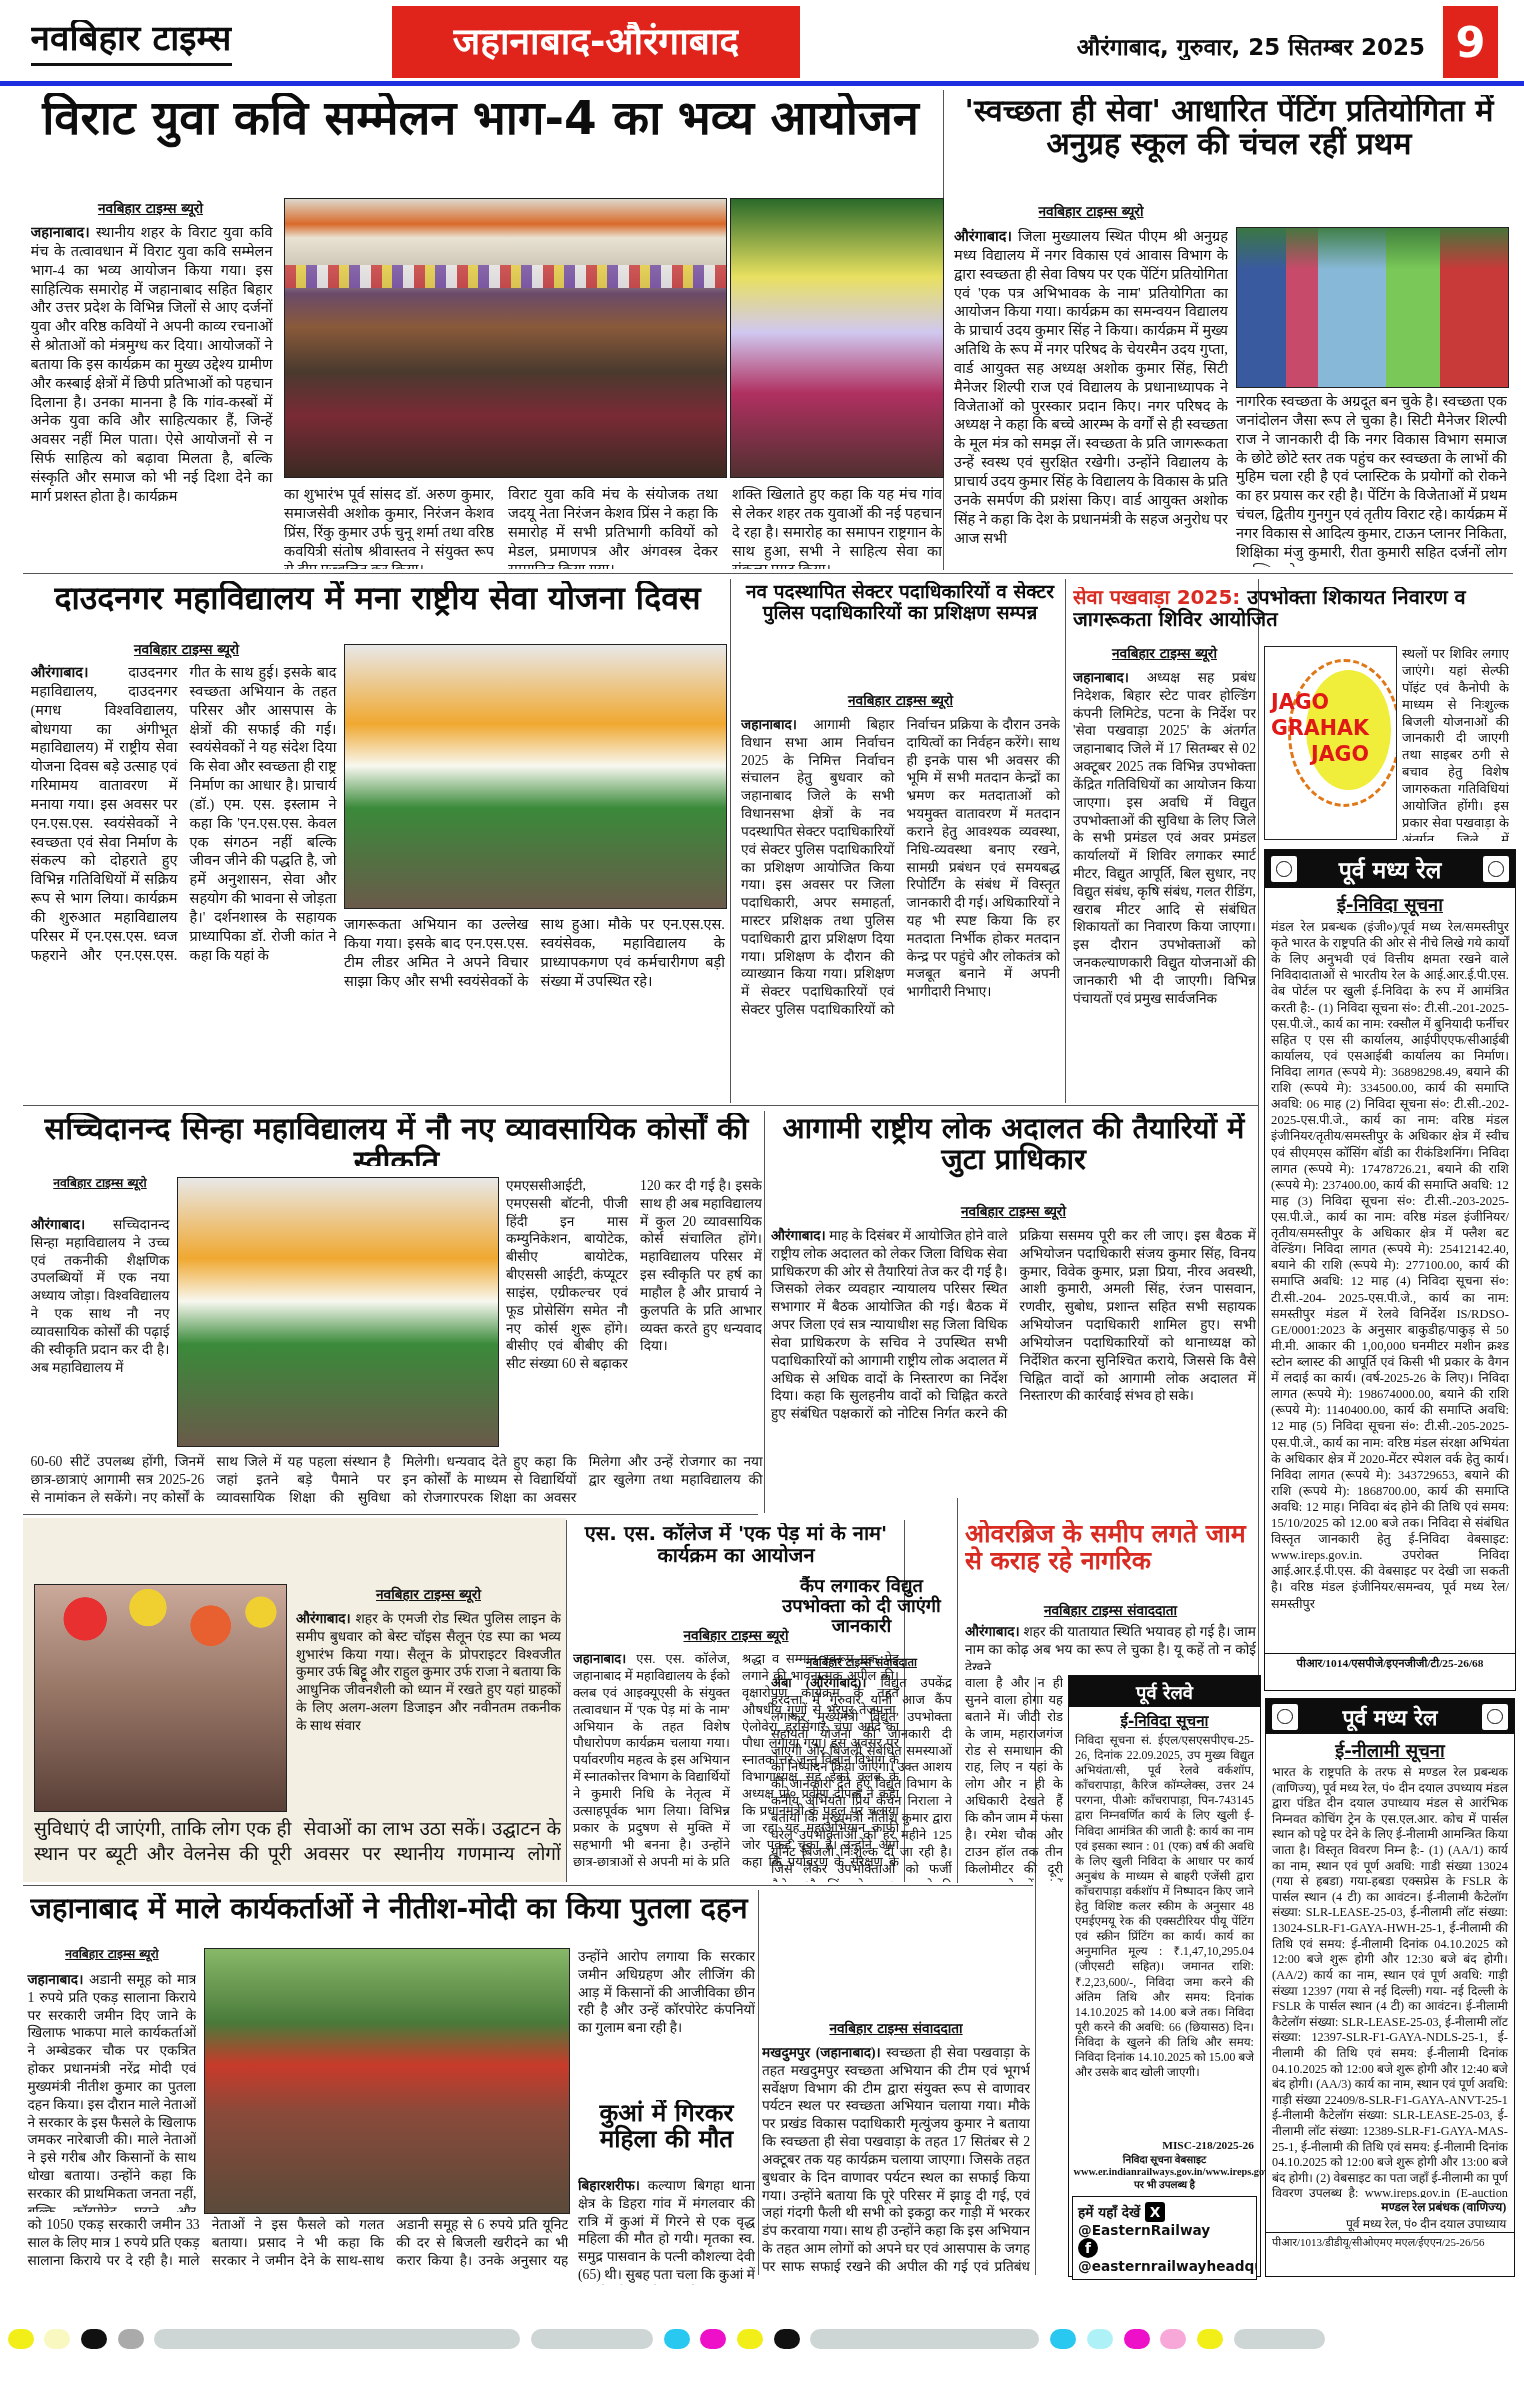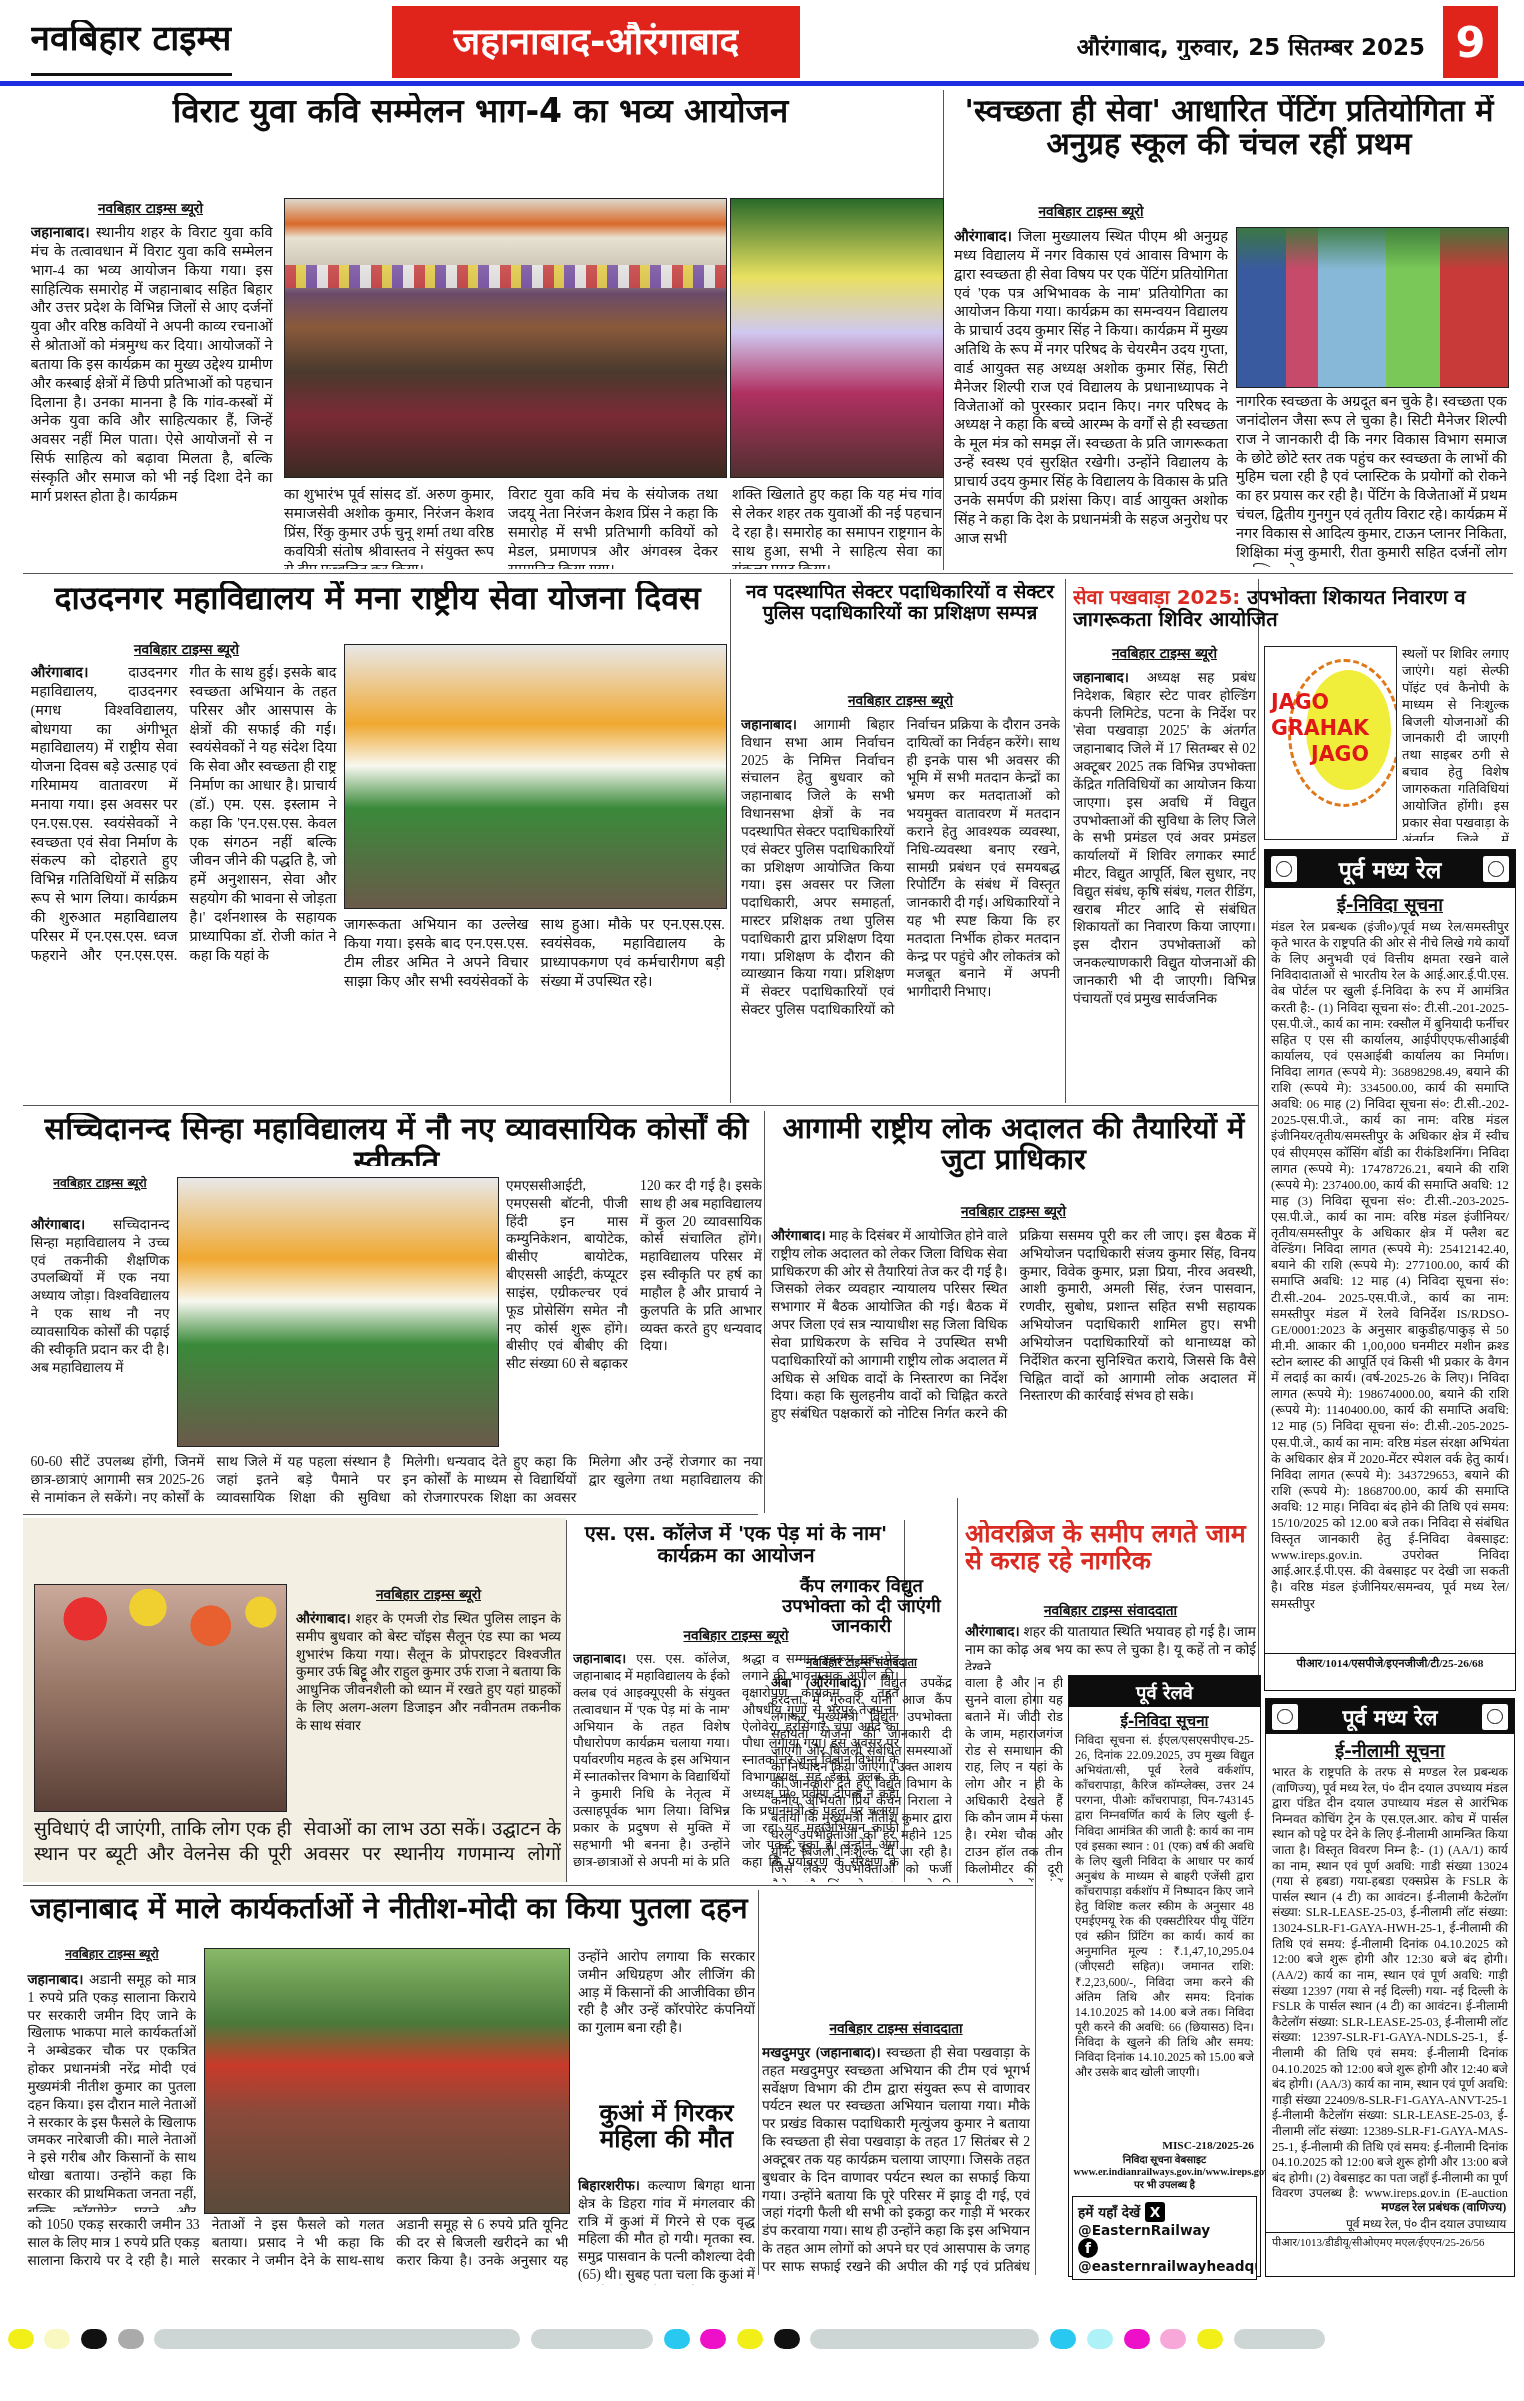--- a/index.html
+++ b/index.html
@@ -49,21 +49,21 @@
   .mark{height:20px;border-radius:10px;display:inline-block;}
   .creambg{background:#f3efe2;}
   .smallbody{font-size:13px;line-height:1.3;text-align:justify;overflow:hidden;}
 </style>
 </head>
 <body>
 
 <div class="page">
 
   <div class="abs" style="left:30.5px;top:20px;width:358px;">
-    <span class="hl" style="font-size:35px;border-bottom:3px solid #111;display:inline-block;padding-bottom:15px;">नवबिहार टाइम्स</span>
+    <span class="hl" style="font-size:35px;border-bottom:3px solid #111;display:inline-block;padding-bottom:5px;">नवबिहार टाइम्स</span>
   </div>
   <div class="abs" style="left:392px;top:6.1px;width:408px;height:72px;background:#e0241c;display:flex;align-items:center;justify-content:center;">
     <span class="hl" style="color:#fff;font-size:37px;">जहानाबाद-औरंगाबाद</span>
   </div>
   <div class="abs hl" style="left:899px;top:35px;width:526px;text-align:right;font-size:23px;">औरंगाबाद, गुरुवार, 25 सितम्बर 2025</div>
   <div class="abs" style="left:1443px;top:6.1px;width:55px;height:72px;background:#e0241c;display:flex;align-items:center;justify-content:center;">
     <span class="hl" style="color:#fff;font-size:43px;">9</span>
   </div>
   <div class="abs" style="left:0;top:81px;width:1524px;height:4.6px;background:#1f2de0;"></div>
 
@@ -75,21 +75,21 @@
   <div class="abs rule" style="left:1258px;top:579px;width:0.8px;height:1696px;"></div>
   <div class="abs rule" style="left:764px;top:1111px;width:0.8px;height:402px;"></div>
   <div class="abs rule" style="left:23px;top:1514px;width:735px;height:0.8px;"></div>
   <div class="abs rule" style="left:566px;top:1520px;width:0.8px;height:362px;"></div>
   <div class="abs rule" style="left:904px;top:1520px;width:0.8px;height:362px;"></div>
   <div class="abs rule" style="left:957px;top:1498px;width:0.8px;height:385px;"></div>
   <div class="abs rule" style="left:23px;top:1885px;width:1010px;height:0.8px;"></div>
   <div class="abs rule" style="left:758px;top:1890px;width:0.8px;height:385px;"></div>
   <div class="abs rule" style="left:1035px;top:1677px;width:0.8px;height:598px;"></div>
 
-  <div class="abs hl" style="left:23px;top:93px;width:915px;height:102px;font-size:33px;">विराट युवा कवि सम्मेलन भाग-4 का भव्य आयोजन</div>
+  <div class="abs hl" style="left:23px;top:93px;width:915px;height:102px;font-size:47px;">विराट युवा कवि सम्मेलन भाग-4 का भव्य आयोजन</div>
   <div class="abs byline" style="left:30.5px;top:198px;width:240px;">नवबिहार टाइम्स ब्यूरो</div>
   <div class="abs body" style="left:30.5px;top:223px;width:242px;height:344px;">
     <b class="dl">जहानाबाद।</b>
     <span>स्थानीय शहर के विराट युवा कवि मंच के तत्वावधान में विराट युवा कवि सम्मेलन भाग-4 का भव्य आयोजन किया गया। इस साहित्यिक समारोह में जहानाबाद सहित बिहार और उत्तर प्रदेश के विभिन्न जिलों से आए दर्जनों युवा और वरिष्ठ कवियों ने अपनी काव्य रचनाओं से श्रोताओं को मंत्रमुग्ध कर दिया। आयोजकों ने बताया कि इस कार्यक्रम का मुख्य उद्देश्य ग्रामीण और कस्बाई क्षेत्रों में छिपी प्रतिभाओं को पहचान दिलाना है। उनका मानना है कि गांव-कस्बों में अनेक युवा कवि और साहित्यकार हैं, जिन्हें अवसर नहीं मिल पाता। ऐसे आयोजनों से न सिर्फ साहित्य को बढ़ावा मिलता है, बल्कि संस्कृति और समाज को भी नई दिशा देने का मार्ग प्रशस्त होता है। कार्यक्रम</span>
   </div>
   <div class="abs ph ph1" style="left:284px;top:198px;width:441px;height:278px;"></div>
   <div class="abs ph ph2" style="left:730px;top:198px;width:212px;height:278px;"></div>
   <div class="abs body" style="left:284px;top:485px;width:210px;height:84px;">का शुभारंभ पूर्व सांसद डॉ. अरुण कुमार, समाजसेवी अशोक कुमार, निरंजन केशव प्रिंस, रिंकु कुमार उर्फ चुनू शर्मा तथा वरिष्ठ कवयित्री संतोष श्रीवास्तव ने संयुक्त रूप से दीप प्रज्वलित कर किया।</div>
   <div class="abs body" style="left:508px;top:485px;width:210px;height:84px;">विराट युवा कवि मंच के संयोजक तथा जदयू नेता निरंजन केशव प्रिंस ने कहा कि समारोह में सभी प्रतिभागी कवियों को मेडल, प्रमाणपत्र और अंगवस्त्र देकर सम्मानित किया गया।</div>
   <div class="abs body" style="left:732px;top:485px;width:210px;height:84px;">शक्ति खिलाते हुए कहा कि यह मंच गांव से लेकर शहर तक युवाओं की नई पहचान दे रहा है। समारोह का समापन राष्ट्रगान के साथ हुआ, सभी ने साहित्य सेवा का संकल्प प्रगट किया।</div>

